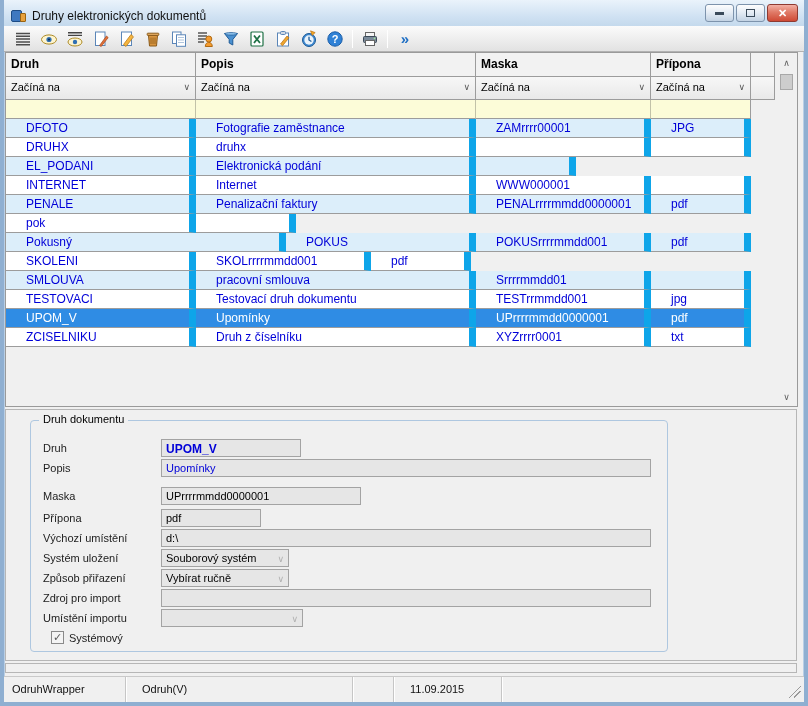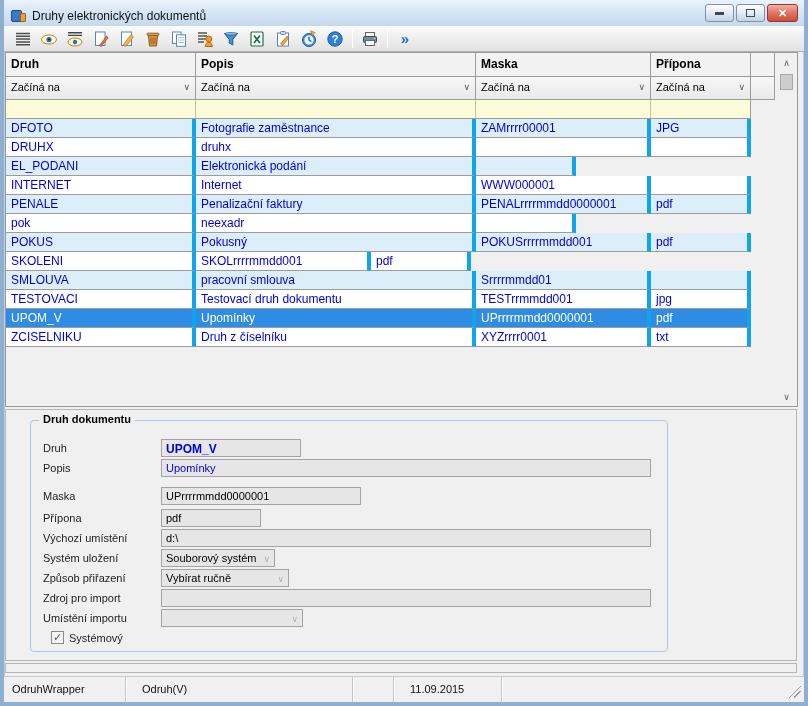--- a/index.html
+++ b/index.html
@@ -62,22 +62,22 @@
   .fcell {
     background:linear-gradient(#f7f7f7,#e9e9e9); border-right:1px solid #9c9c9c; border-bottom:1px solid #9c9c9c;
     font-size:11px; color:#000; position:relative; padding:4px 0 0 5px;
   }
   .fcell .chev { position:absolute; right:5px; top:5px; font-size:9px; color:#555; font-family:"DejaVu Sans",sans-serif; }
   .gyellow { height:19px; }
   .ycell { background:#fcfcd8; border-right:1px solid #c2c2a8; border-bottom:1px solid #9c9c9c; }
   .ycell.c3 { border-right:1px solid #9c9c9c; }
   .grow { height:19px; }
   .gcell {
-    font-size:12px; color:#0000d8; padding:2px 0 0 5px;
-    border-right:4px solid #0ea5e9; border-bottom:1px solid #9c9c9c;
+    font-size:12px; color:#0000d8; padding:2px 0 0 20px;
+    border-right:7px solid #0ea5e9; border-bottom:1px solid #9c9c9c;
     white-space:nowrap; overflow:hidden;
   }
   .grow.odd  .gcell { background:#dceefa; }
   .grow.even .gcell { background:#ffffff; }
   .grow.selected .gcell { background:#2f8ce4; color:#ffffff; }
   
   .vscroll { position:absolute; right:2px; top:1px; width:17px; height:351px; background:#f0f0f0; }
   .sbtn {
     position:absolute; left:0; width:17px; height:17px; background:#f0f0f0;
     display:flex; align-items:center; justify-content:center;
@@ -89,21 +89,21 @@
   .detail {
     position:absolute; left:1px; top:409px; width:792px; height:252px;
     background:#f0f0f0; border:1px solid #b6b6b6;
   }
   .groupbox {
     position:absolute; left:24px; top:10px; width:638px; height:232px;
     border:1px solid #aec7e0; border-radius:4px;
   }
   .grouptitle {
     position:absolute; left:8px; top:-8px; background:#f0f0f0; padding:0 4px;
-    font-size:11px; font-weight:bold; color:#000;
+    font-size:11px; font-weight:normal; color:#000;
   }
   .frow { position:absolute; left:0; width:100%; height:18px; }
   .flabel { position:absolute; left:12px; top:3px; font-size:11px; color:#222; }
   .ffield {
     position:absolute; left:130px; top:0; height:18px;
     background:#e6e6e6; border:1px solid #a3a3a3; display:inline-block; padding:2px 4px 0 4px;
     font-size:11px; color:#000; white-space:nowrap; overflow:hidden;
   }
   .ffield .fchev { position:absolute; right:4px; top:4px; font-size:9px; color:#b0b0b0; font-family:"DejaVu Sans",sans-serif; }
   .ffield.em-primary .fval { font-weight:bold; color:#0000d8; font-size:12px; }
@@ -309,26 +309,25 @@
           <div class="gcell c3"></div>
         </div>
         <div class="grow odd">
           <div class="gcell c0">PENALE</div>
           <div class="gcell c1">Penalizační faktury</div>
           <div class="gcell c2">PENALrrrrmmdd0000001</div>
           <div class="gcell c3">pdf</div>
         </div>
         <div class="grow even">
           <div class="gcell c0">pok</div>
-          <div class="gcell c1">neexadr</div>
           <div class="gcell c3"></div>
         </div>
         <div class="grow odd">
+          <div class="gcell c1">Pokusný</div>
           <div class="gcell c0">POKUS</div>
-          <div class="gcell c1">Pokusný</div>
           <div class="gcell c2">POKUSrrrrmmdd001</div>
           <div class="gcell c3">pdf</div>
         </div>
         <div class="grow even">
           <div class="gcell c0">SKOLENI</div>
           <div class="gcell c2">SKOLrrrrmmdd001</div>
           <div class="gcell c3">pdf</div>
         </div>
         <div class="grow odd">
           <div class="gcell c0">SMLOUVA</div>
@@ -385,21 +384,21 @@
           <div class="frow" style="top: 88px;">
             <span class="flabel">Přípona</span>
             <span class="ffield em-normal" style="width: 100px;"><span class="fval">pdf</span></span>
           </div>
           <div class="frow" style="top: 108px;">
             <span class="flabel">Výchozí umístění</span>
             <span class="ffield em-normal" style="width: 490px;"><span class="fval">d:\</span></span>
           </div>
           <div class="frow" style="top: 128px;">
             <span class="flabel">Systém uložení</span>
-            <span class="ffield em-normal" style="width: 114px;"><span class="fval">Souborový systém</span><span class="fchev">∨</span></span>
+            <span class="ffield em-normal" style="width: 128px;"><span class="fval">Souborový systém</span><span class="fchev">∨</span></span>
           </div>
           <div class="frow" style="top: 148px;">
             <span class="flabel">Způsob přiřazení</span>
             <span class="ffield em-normal" style="width: 128px;"><span class="fval">Vybírat ručně</span><span class="fchev">∨</span></span>
           </div>
           <div class="frow" style="top: 168px;">
             <span class="flabel">Zdroj pro import</span>
             <span class="ffield em-normal" style="width: 490px;"><span class="fval"></span></span>
           </div>
           <div class="frow" style="top: 188px;">

